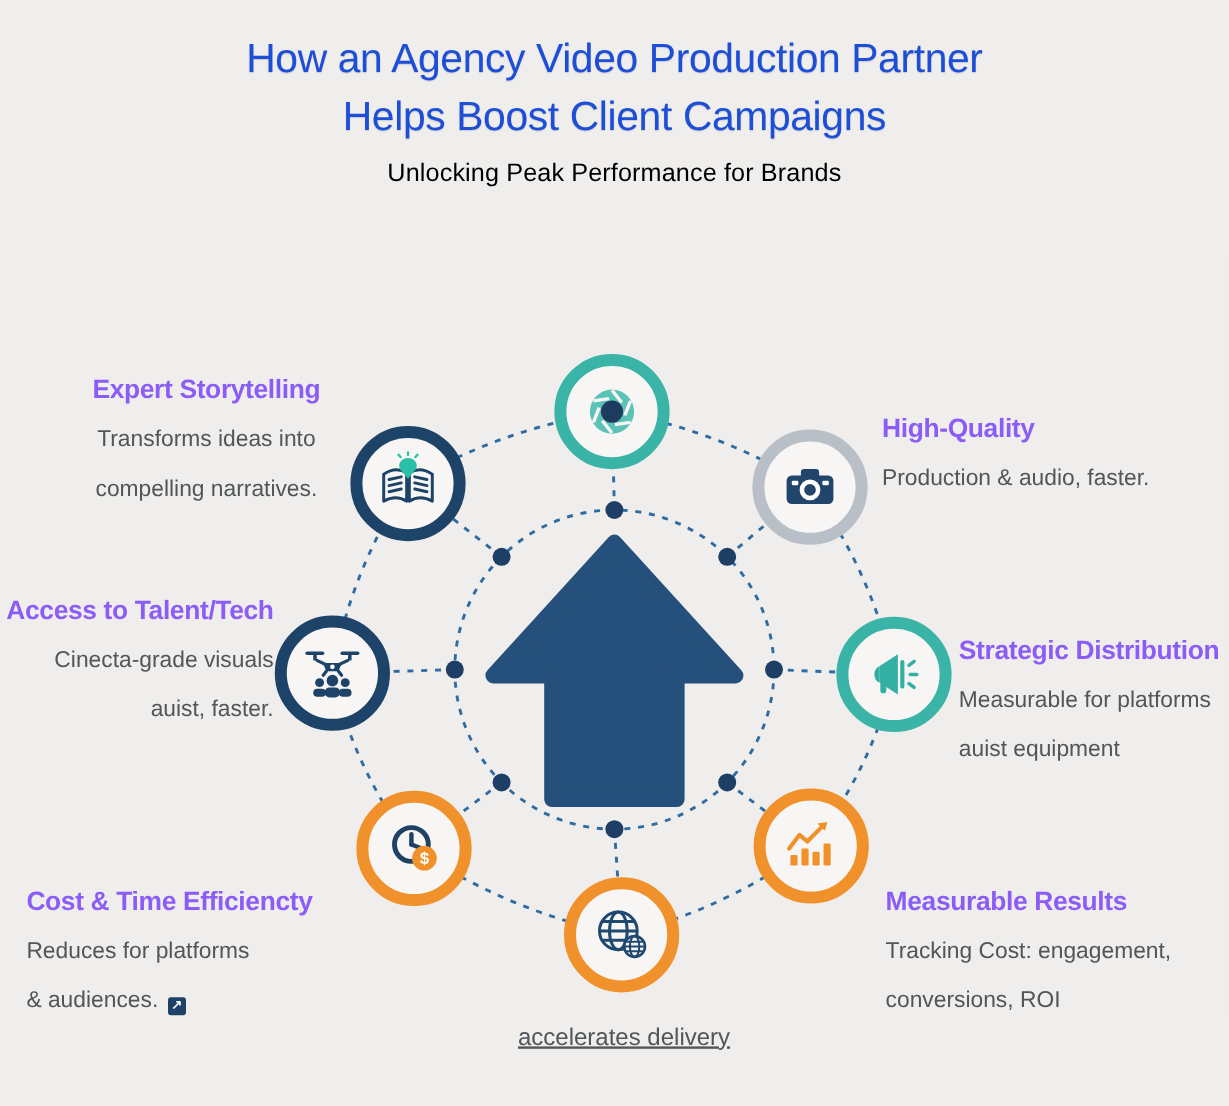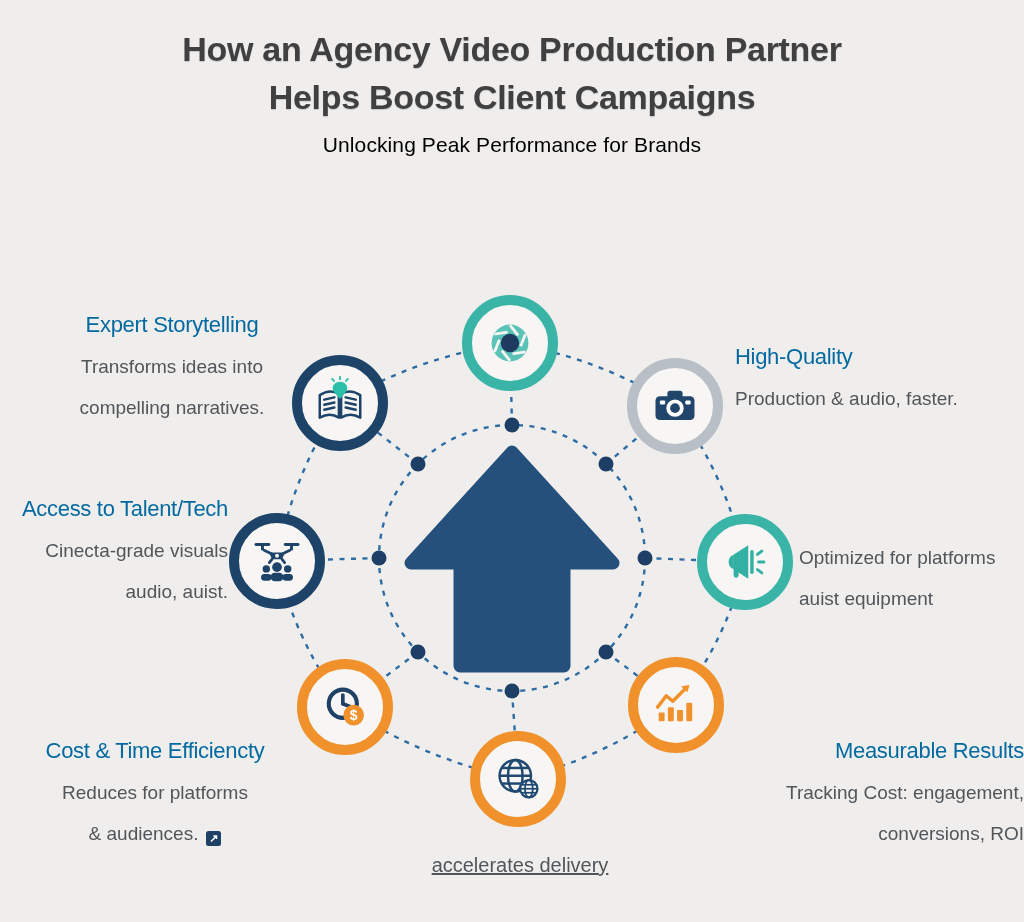--- a/index.html
+++ b/index.html
@@ -1,48 +1,48 @@
 <!DOCTYPE html>
 <html><head>
 <meta charset="utf-8">
 <style>
   html,body{margin:0;padding:0;}
   body{font-family:"Liberation Sans", sans-serif; background:#e8e7e5;}
   .canvas{position:relative; width:1024px; height:922px; background:#efeeec; overflow:hidden;}
 
   
   .header{position:absolute; top:26px; left:0; width:1024px; text-align:center;}
-  .title-line{font-size:34px; font-weight:bold; color:#404040; line-height:1.4; letter-spacing:-0.3px; text-shadow:0 1px 1px rgba(30,40,60,0.18);}
+  .title-line{font-size:34px; font-weight:normal; color:#1d4ed8; line-height:1.4; letter-spacing:-0.3px; text-shadow:0 1px 1px rgba(30,40,60,0.18);}
   .subtitle{margin-top:12px; font-size:21px; font-weight:500; color:#000000; letter-spacing:0.1px;}
 
   
   .hub-svg{position:absolute; left:0; top:0; width:1024px; height:922px; pointer-events:none;}
   .dash{stroke:#2e6ba3; stroke-width:2.4; fill:none; stroke-dasharray:5 6.5;}
   .node-dot{fill:#1d3f66;}
 
   
   .node{position:absolute; width:76px; height:76px; border-radius:50%;
         border:10px solid #1e4369; background:#f7f6f4;
         display:flex; align-items:center; justify-content:center;}
   .ring-navy{border-color:#1e4369;}
   .ring-teal{border-color:#3ab4a7;}
   .ring-gray{border-color:#b8bfc6;}
   .ring-orange{border-color:#f0912c;}
   .node svg{display:block;}
 
   
   .tb{position:absolute;}
-  .tb .t{font-size:22px; font-weight:normal; color:#0369a1; letter-spacing:-0.3px; margin-bottom:5px;}
+  .tb .t{font-size:22px; font-weight:bold; color:#8b5cf6; letter-spacing:-0.3px; margin-bottom:5px;}
   .tb .d{font-size:19px; color:#51565b; line-height:1.34;margin-top:16px;}
   #tb-storytelling{left:22px;  top:312px; width:300px; text-align:center;}
   #tb-highquality {left:735px; top:344px; width:285px; text-align:left;}
   #tb-access      {left:2px;   top:496px; width:226px; text-align:right;}
   #tb-strategic   {left:799px; top:529px; width:225px; text-align:left;}
-  #tb-cost        {left:22px;  top:738px; width:266px; text-align:center;}
-  #tb-measurable  {left:738px; top:738px; width:286px; text-align:right;}
+  #tb-cost        {left:22px;  top:738px; width:266px; text-align:left;}
+  #tb-measurable  {left:738px; top:738px; width:286px; text-align:left;}
   #tb-bottom      {left:362px; top:836px; width:316px; text-align:center;}
   #tb-bottom .t{font-size:23px;}
   #tb-bottom .d{font-size:20px;text-decoration:underline;}
   .link-badge{display:inline-flex; align-items:center; justify-content:center;
      width:15px; height:15px; margin-left:8px; border-radius:2.5px;
      background:#1f4166; color:#ffffff; font-size:11px; font-weight:bold;
      transform:translateY(2px);}
 </style>
 </head>
 <body>
@@ -226,25 +226,26 @@
   </div>
 
   <div class="tb" id="tb-highquality">
     <div class="t">High-Quality</div>
     <div class="d">Production &amp; audio, faster.</div>
   </div>
 
   <div class="tb" id="tb-access">
     <div class="t">Access to Talent/Tech</div>
     <div class="d">Cinecta-grade visuals</div>
-    <div class="d">audio, auist.</div>
+    <div class="d">auist, faster.</div>
   </div>
 
   <div class="tb" id="tb-strategic">
-    <div class="d">Optimized for platforms</div>
+    <div class="t">Strategic Distribution</div>
+    <div class="d">Measurable for platforms</div>
     <div class="d">auist equipment</div>
   </div>
 
   <div class="tb" id="tb-cost">
     <div class="t">Cost &amp; Time Efficiencty</div>
     <div class="d">Reduces for platforms</div>
     <div class="d"><span>&amp; audiences.</span><span class="link-badge">↗</span></div>
   </div>
 
   <div class="tb" id="tb-measurable">

